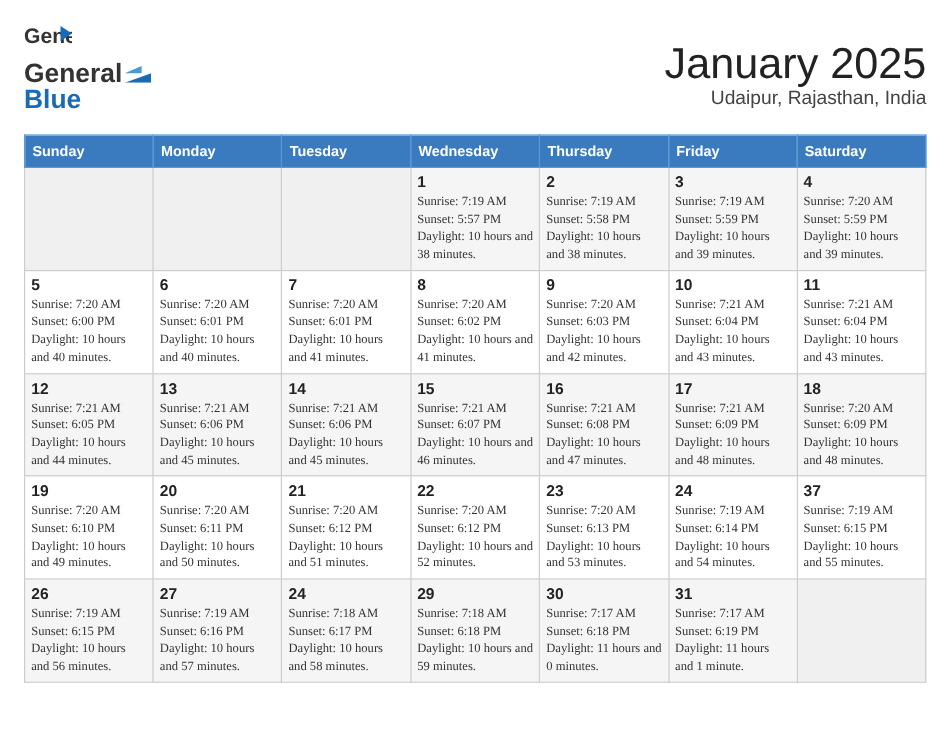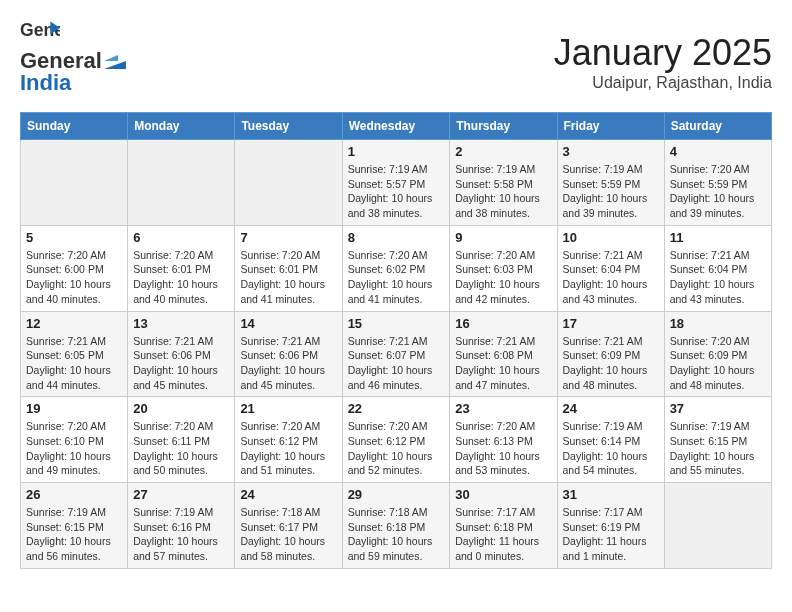--- a/index.html
+++ b/index.html
@@ -72,20 +72,21 @@
     .day-number {
       font-size: 13px;
       font-weight: bold;
       margin-bottom: 3px;
       color: #222;
     }
     .day-info {
       color: #333;
       line-height: 1.4;
       font-size: 10.5px;
+      font-family: Liberation Serif, serif;
     }
     .empty-cell {
       background: #f0f0f0 !important;
     }
   </style>
 </head>
 <body>
 
 <div class="header-area">
   <div class="logo">
@@ -95,21 +96,21 @@
         <polygon points="38,2 50,10 38,18" fill="#1a6bb5"></polygon>
       </svg>
     </div>
     <div style="display:flex;align-items:center;">
       <span style="font-size:22px;font-weight:bold;color:#333;">General</span>
       <svg width="22" height="16" viewBox="0 0 22 16" style="margin:0 2px;">
         <polygon points="0,16 22,8 22,16" fill="#1a6bb5"></polygon>
         <polygon points="0,8 14,2 14,8" fill="#4a9ad4"></polygon>
       </svg>
     </div>
-    <span style="font-size:22px;font-weight:bold;color:#1a6bb5;margin-top:-4px;">India</span>
+    <span style="font-size:22px;font-weight:bold;color:#1a6bb5;margin-top:-4px;">Blue</span>
   </div>
   <div class="title-area">
     <div class="month-title">January 2025</div>
     <div class="location-title">Udaipur, Rajasthan, India</div>
   </div>
 </div>
 
 <table class="calendar">
   <thead>
     <tr>

